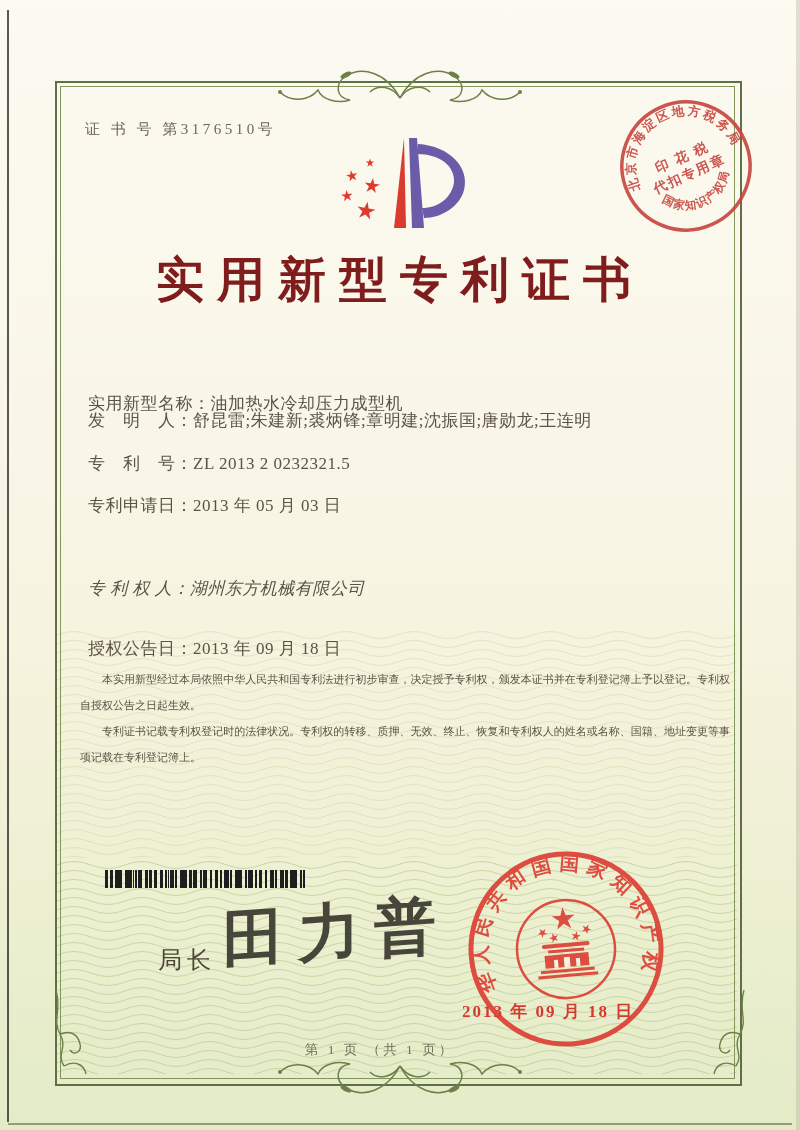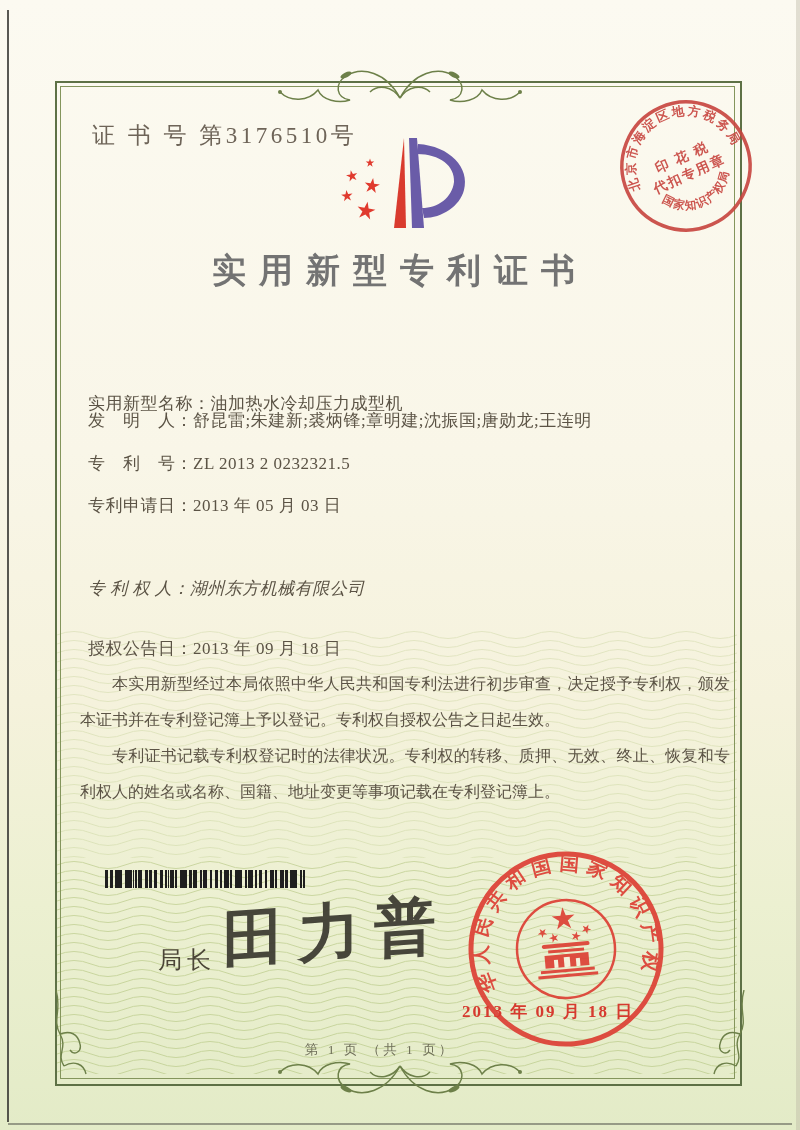--- a/index.html
+++ b/index.html
@@ -10,29 +10,29 @@
   }
   .abs{position:absolute;}
   
   .edge-left{left:7px;top:10px;width:2px;height:1112px;background:#30302c;opacity:.8;}
   .edge-bottom{left:8px;top:1123px;width:784px;height:2px;background:#4a4a44;opacity:.5;}
   .edge-right{right:0;top:0;width:4px;height:100%;background:#b8b3a2;opacity:.4;}
   
   .frame-outer{left:55px;top:81px;width:683px;height:1001px;border:2px solid #5e7146;}
   .frame-inner{left:60px;top:86px;width:673px;height:991px;border:1px solid #84955c;}
   
-  .cert-no{left:92px;top:120px;font-size:23px;letter-spacing:3.5px;color:#6e6458;}
+  .cert-no{left:85px;top:120px;font-size:15px;letter-spacing:3.5px;color:#6e6458;}
   .logo{left:322px;top:130px;width:156px;height:108px;}
-  .title{left:60px;width:680px;top:248px;text-align:center;font-size:34px;font-weight:bold;
-         letter-spacing:13px;color:#737373;}
+  .title{left:60px;width:680px;top:248px;text-align:center;font-size:48px;font-weight:bold;
+         letter-spacing:13px;color:#7f1d1d;}
   
   .field{left:88px;font-size:17px;color:#5b5345;letter-spacing:.5px;white-space:nowrap;}
   .f0{top:352px;margin-top:40px;} .f1{top:409px;} .f2{top:452px;} .f3{top:494px;} .f4{top:577px;font-style:italic;} .f5{top:637px;}
   
-  .body-text{left:80px;top:666px;width:650px;font-size:16px;line-height:36px;
+  .body-text{left:80px;top:666px;width:650px;font-size:11px;line-height:26px;
              color:#5b5345;text-align:justify;}
   .body-text p{margin:0;text-indent:2em;}
   
   .barcode{left:105px;top:870px;width:200px;height:18px;
     background:
       repeating-linear-gradient(90deg,#1e1e1e 0 2px,transparent 2px 5px),
       repeating-linear-gradient(90deg,#1e1e1e 0 1px,transparent 1px 7px),
       repeating-linear-gradient(90deg,#1e1e1e 0 3px,transparent 3px 11px);
   }
   

